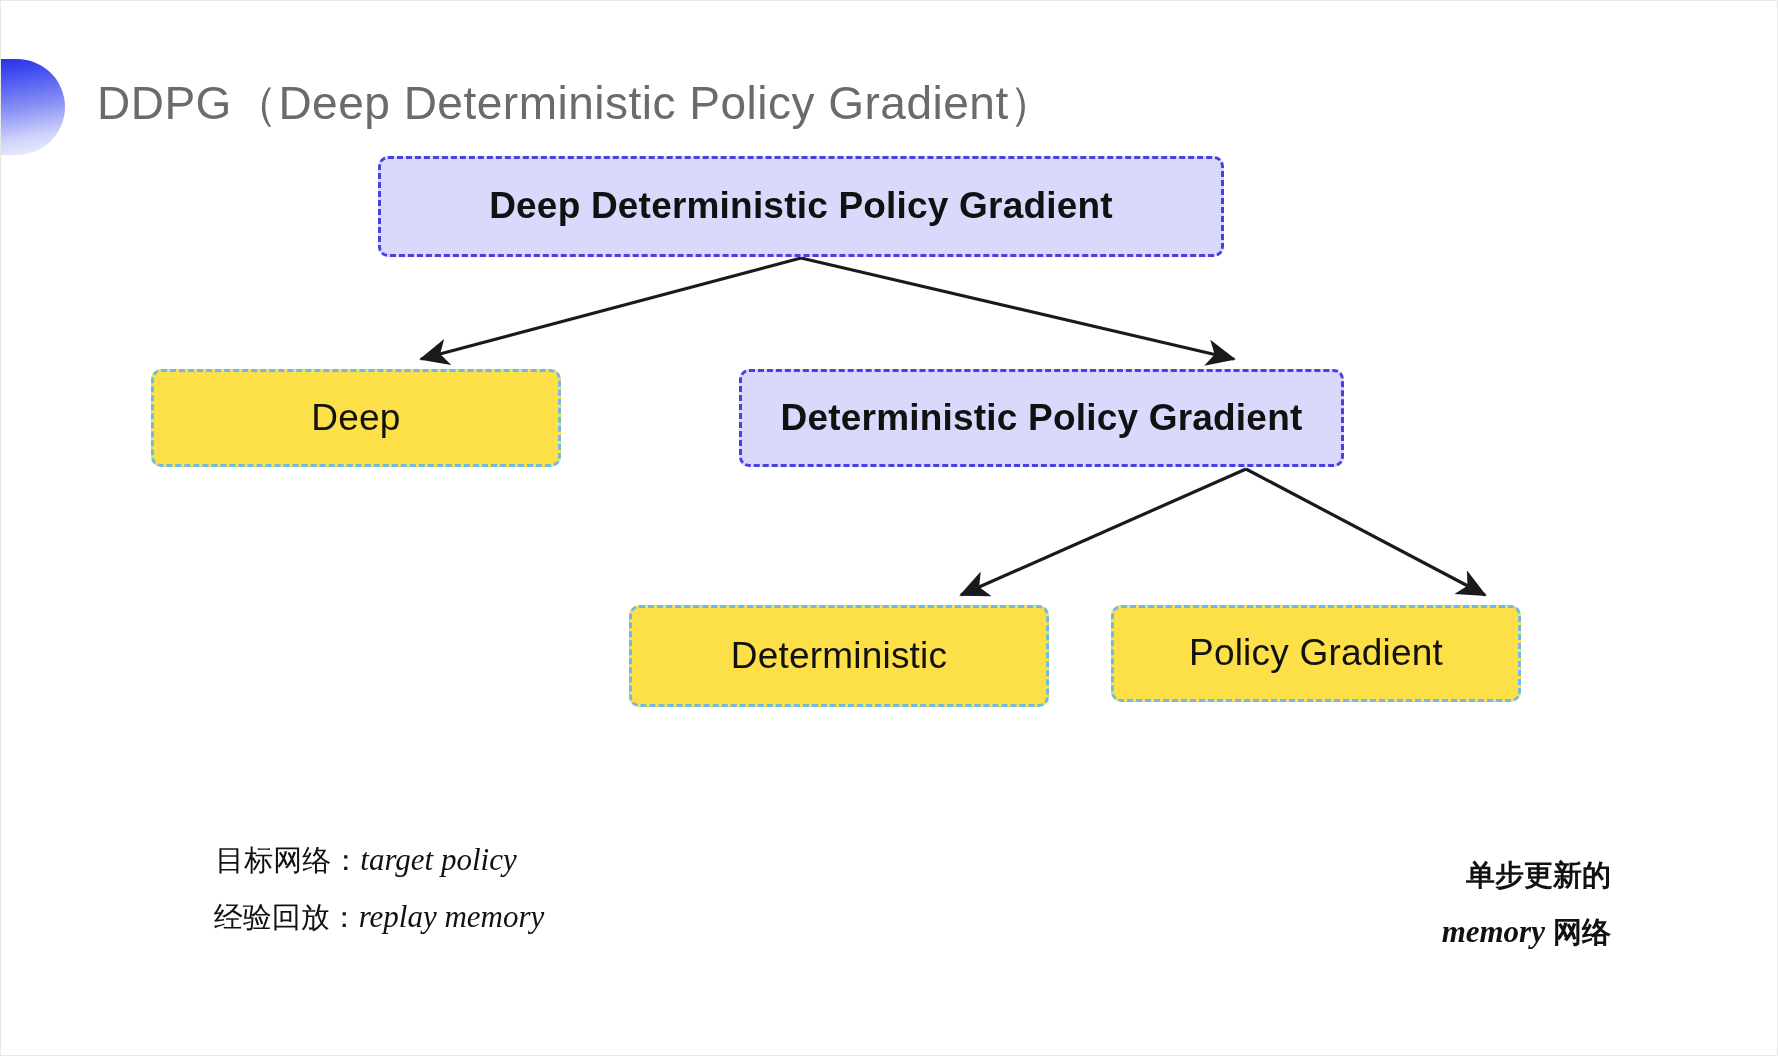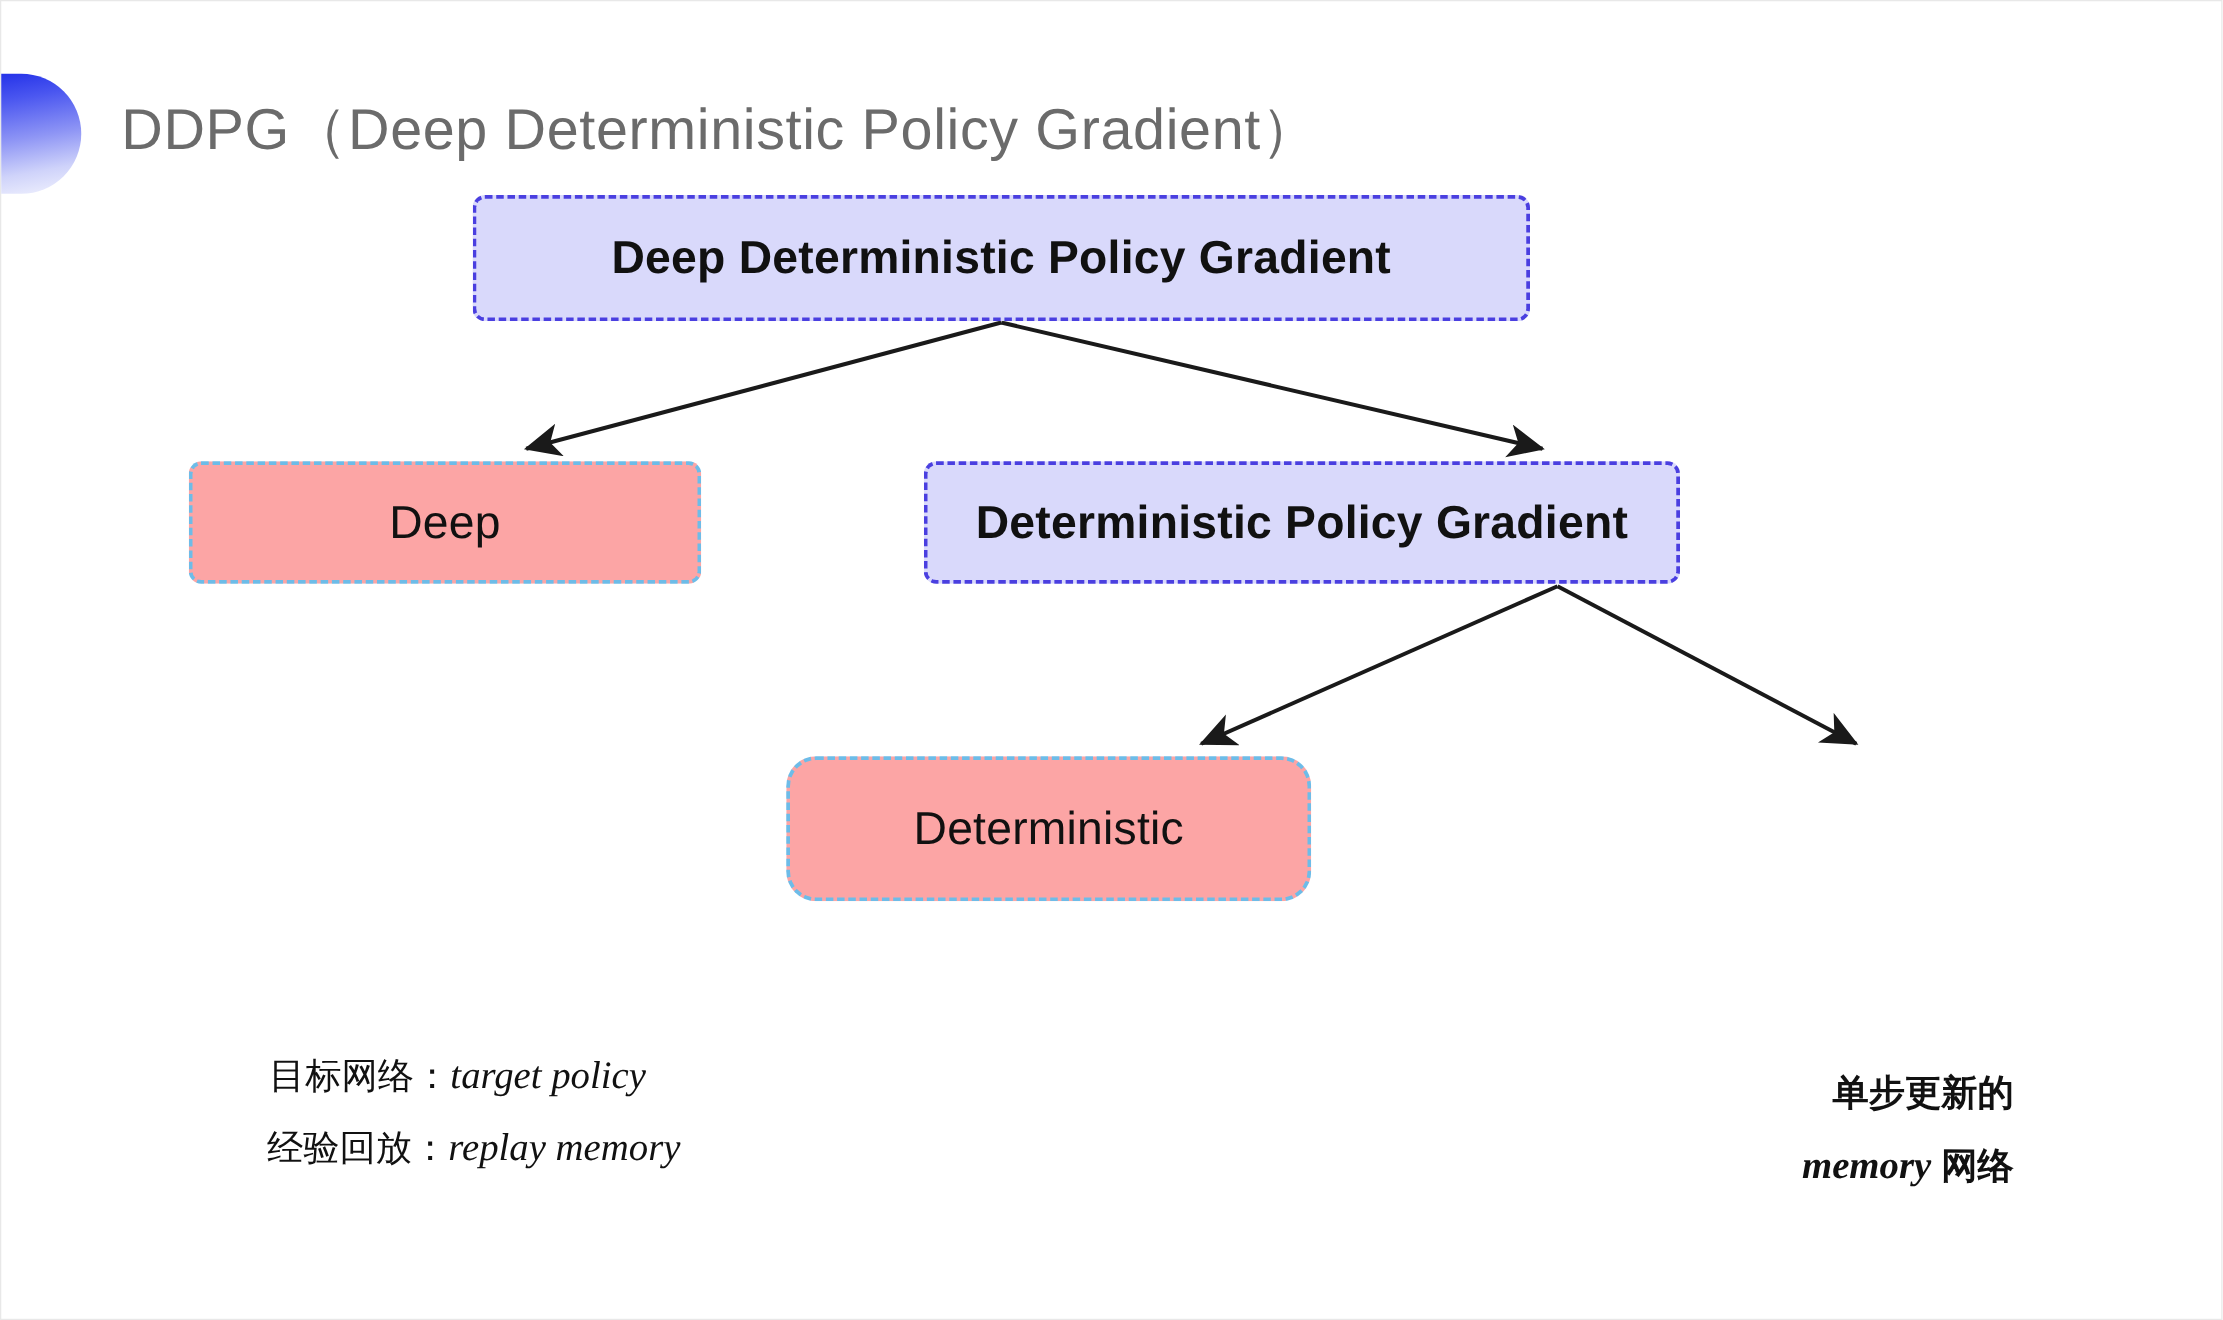--- a/index.html
+++ b/index.html
@@ -74,29 +74,29 @@
     color: #111111;
     line-height: 1.1;
     letter-spacing: 0.2px;
     white-space: nowrap;
   }
   .node.purple {
     background: #d9d9fb;
     border: 3px dashed #4a3fe0;
   }
   .node.blue {
-    background: #fca5a5;
+    background: #fde047;
     border: 3px dashed #6dbce8;
     text-align: center;
   }
 
   #node-root      { left: 377px;  top: 155px; width: 846px; height: 101px; }
   #node-deep      { left: 150px;  top: 368px; width: 410px; height: 98px;  }
   #node-dpg       { left: 738px;  top: 368px; width: 605px; height: 98px;  }
-  #node-det       { left: 628px;  top: 604px; width: 420px; height: 116px; border-radius: 24px;  }
+  #node-det       { left: 628px;  top: 604px; width: 420px; height: 102px;  }
   #node-pg        { left: 1110px; top: 604px; width: 410px; height: 97px;  }
 
   #node-root .node-label { font-size: 37px; }
   #node-dpg  .node-label { font-size: 37px; }
   #node-deep .node-label,
   #node-det  .node-label,
   #node-pg   .node-label { font-size: 37px; font-weight: 500; }
 
   
   .annot {
@@ -155,20 +155,23 @@
   </div>
 
   <div id="node-dpg" class="node purple">
     <span class="node-label">Deterministic Policy Gradient</span>
   </div>
 
   <div id="node-det" class="node blue">
     <span class="node-label">Deterministic</span>
   </div>
 
+  <div id="node-pg" class="node blue">
+    <span class="node-label">Policy Gradient</span>
+  </div>
 
   <div id="annot-left" class="annot">
     <span class="ln"><span>目标网络：</span><span class="mathit">target policy</span></span>
     <span class="ln"><span>经验回放：</span><span class="mathit">replay memory</span></span>
   </div>
 
 
   <div id="annot-right" class="annot">
     <span class="ln">单步更新的</span>
     <span class="ln"><span class="mathit">memory</span><span> 网络</span></span>

